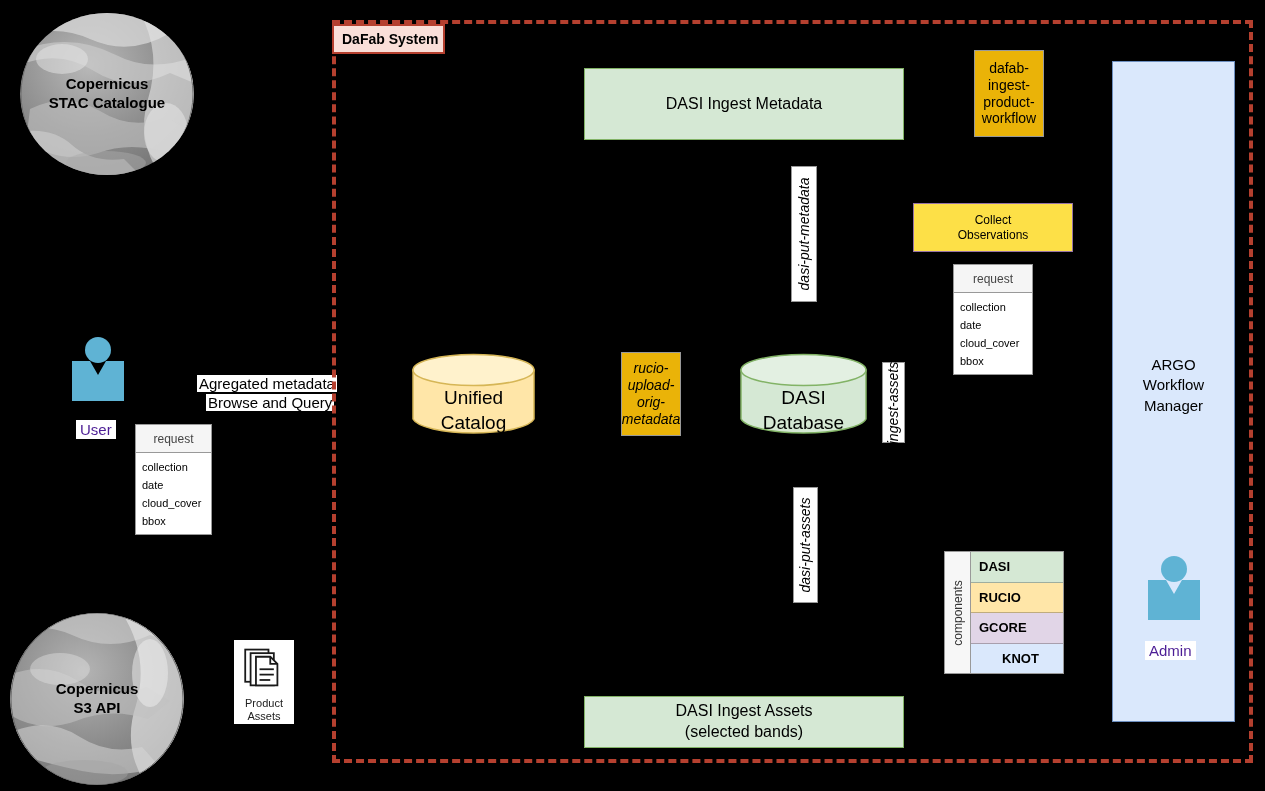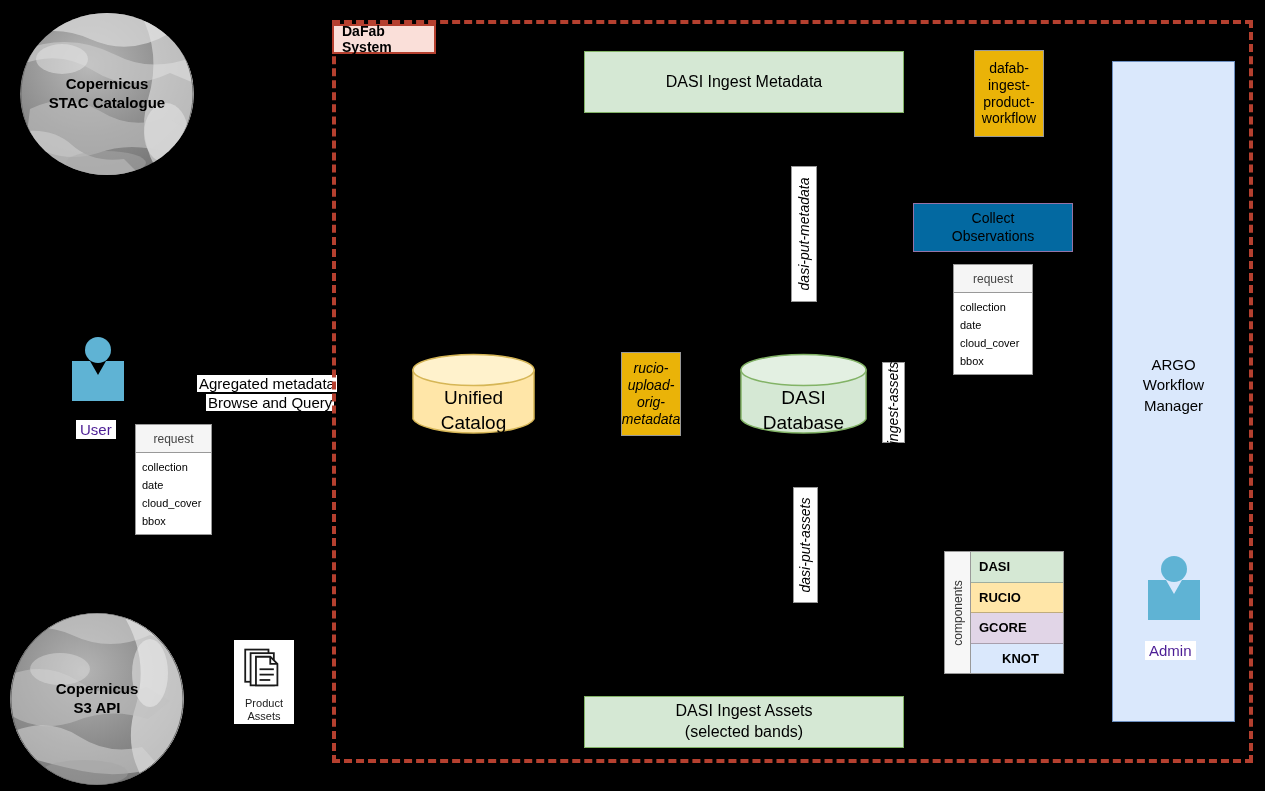--- a/index.html
+++ b/index.html
@@ -18,21 +18,21 @@
   .abs { position: absolute; box-sizing: border-box; }
 
   
   #system-boundary {
     left: 332px; top: 20px; width: 921px; height: 743px;
     border: 4px dashed #b5402f;
     background: transparent;
   }
   #system-label {
     left: 332px; top: 24px;
-    width: 104px; height: 30px;
+    width: 113px; height: 30px;
     background: #fadfd9;
     border: 2px solid #b5402f;
     display: flex; align-items: center;
     padding-left: 8px;
     font-size: 14px; font-weight: bold; color: #000;
     z-index: 6;
   }
 
   
   .globe {
@@ -52,29 +52,29 @@
   #globe-s3   { left: 10px; top: 613px; width: 174px; height: 172px; }
 
   
   .green-box {
     background: #d5e8d4;
     border: 1px solid #82b366;
     display: flex; align-items: center; justify-content: center;
     text-align: center;
     font-size: 16px; color: #000; line-height: 1.3;
   }
-  #dasi-ingest-metadata { left: 584px; top: 51px; width: 320px; height: 62px; }
+  #dasi-ingest-metadata { left: 584px; top: 68px; width: 320px; height: 72px; }
   #dasi-ingest-assets   { left: 584px; top: 696px; width: 320px; height: 52px; }
 
   
   #collect-observations {
     left: 913px; top: 203px; width: 160px; height: 49px;
-    background: #0369a1; border: 1px solid #9673a6;
-    display: flex; align-items: center; justify-content: center;
-    text-align: center; font-size: 14px; color: #000; line-height: 1.25;
+    background: #fde047; border: 1px solid #9673a6;
+    display: flex; align-items: center; justify-content: center;
+    text-align: center; font-size: 12px; color: #000; line-height: 1.25;
   }
 
   
   #argo-panel {
     left: 1112px; top: 61px; width: 123px; height: 661px;
     background: #dae8fc; border: 1px solid #6c8ebf;
   }
   #argo-title {
     left: 0; top: 355px; width: 123px;
     text-align: center; font-size: 15px; color: #000; line-height: 1.35;

